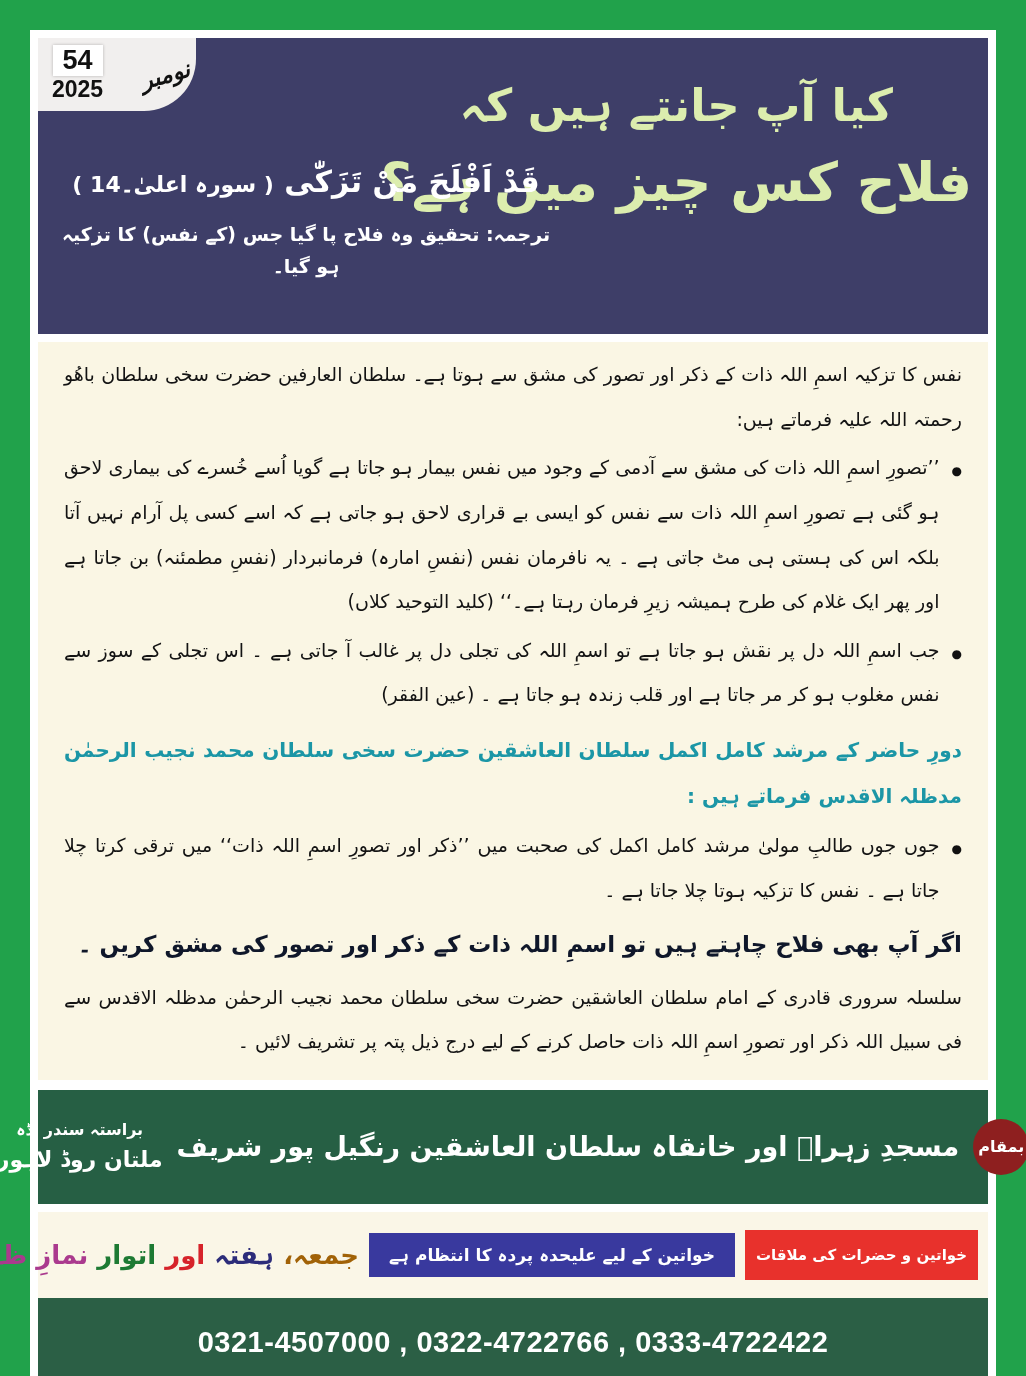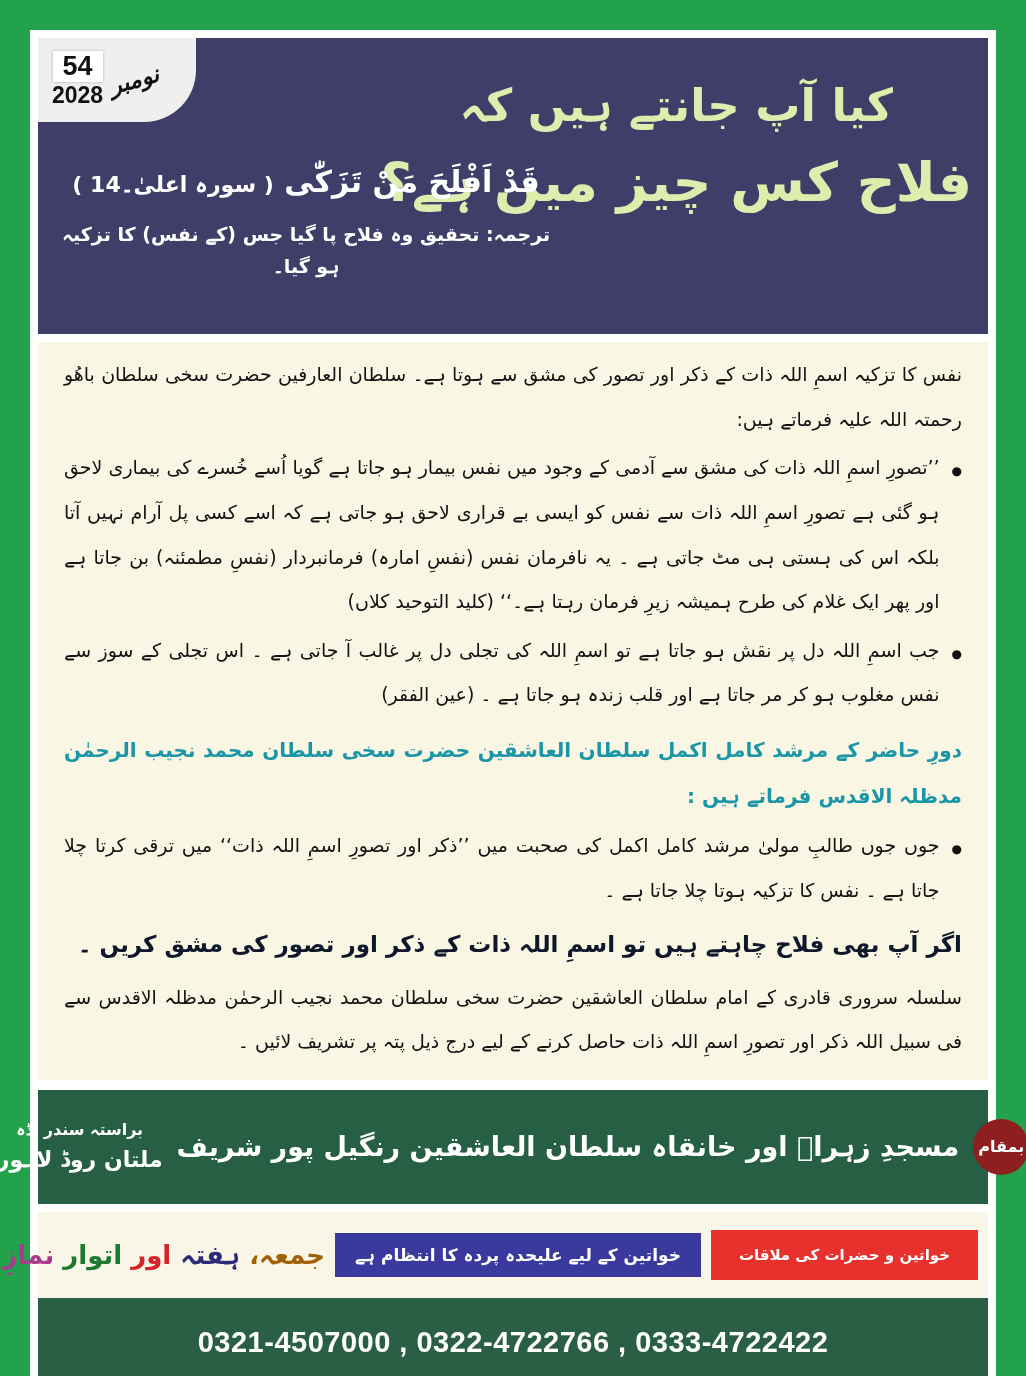--- a/index.html
+++ b/index.html
@@ -5,23 +5,23 @@
   * { margin:0; padding:0; box-sizing:border-box; }
   html,body { background:#ffffff; }
   body { width:1026px; font-family:"DejaVu Sans", sans-serif; }
 
   .frame { width:1026px; min-height:1376px; background:#21a24b; padding:30px; }
   .inner { background:#ffffff; padding:8px; min-height:1280px; }
 
   
   .header { position:relative; background:#3e3e68; height:296px; overflow:hidden; }
 
-  .issue-badge { position:absolute; top:0; left:0; width:158px; height:84px;
+  .issue-badge { position:absolute; top:0; left:0; width:158px; height:73px;
     background:#f1efee; border-radius:0 0 52px 0; display:flex; align-items:center;
-    justify-content:flex-start; gap:6px; padding:8px 6px 8px 14px; direction:ltr; }
+    justify-content:space-between; gap:6px; padding:8px 6px 8px 14px; direction:ltr; }
   .issue-nums { display:flex; flex-direction:column; align-items:center; }
   .issue-number { background:#ffffff; box-shadow:0 0 3px rgba(0,0,0,.25);
     font:bold 27px "Liberation Sans", sans-serif; color:#111; padding:0 10px; line-height:1.15; }
   .issue-year { font:bold 23px "Liberation Sans", sans-serif; color:#111; line-height:1.2; }
   .issue-month { font-size:23px; font-weight:bold; color:#111; transform:rotate(-16deg); font-style:italic; }
 
   .header-title { position:absolute; top:34px; right:16px; text-align:center; color:#dcedae; }
   .title-line1 { font-size:45px; font-weight:bold; line-height:1.5; }
   .title-line2 { font-size:54px; font-weight:bold; line-height:1.5; margin-top:2px; }
 
@@ -53,42 +53,42 @@
     display:flex; align-items:center; justify-content:center; font-size:16px; font-weight:bold; }
   .addr-main { font-size:27px; font-weight:bold; white-space:nowrap; line-height:1.5; }
   .addr-side { display:flex; flex-direction:column; align-items:center; line-height:1.6; }
   .addr-via { font-size:16px; font-weight:bold; }
   .addr-city { font-size:22px; font-weight:bold; white-space:nowrap; }
 
   
   .schedule-band { margin-top:8px; background:#faf6e7; height:86px; display:flex;
     align-items:center; gap:10px; padding:0 10px; }
   .meet-box { background:#e8312c; color:#fff; font-size:15px; font-weight:bold;
-    padding:16px 28px; white-space:nowrap; }
+    padding:16px 11px; white-space:nowrap; }
   .purdah-box { background:#39399e; color:#fff; font-size:17px; font-weight:bold;
     padding:12px 20px; white-space:nowrap; }
   .days-line { font-size:26px; font-weight:bold; white-space:nowrap; flex:1; text-align:center; }
 
   
   .phone-band { background:#2b5f45; height:90px; display:flex; align-items:center;
     justify-content:space-between; padding:0 18px; color:#fff; }
   .phones { direction:ltr; font:bold 29px "Liberation Sans", sans-serif; letter-spacing:.5px;
     flex:1; text-align:center; }
 </style>
 </head>
 <body>
 
 <div class="frame">
   <div class="inner">
 
     <header class="header">
       <div class="issue-badge">
         <div class="issue-nums">
           <div class="issue-number">54</div>
-          <div class="issue-year">2028</div>
+          <div class="issue-year">2025</div>
         </div>
         <div class="issue-month">نومبر</div>
       </div>
 
       <div class="header-title">
         <div class="title-line1">کیا آپ جانتے ہیں کہ</div>
         <div class="title-line2">فلاح کس چیز میں ہے؟</div>
       </div>
 
       <div class="header-left">

